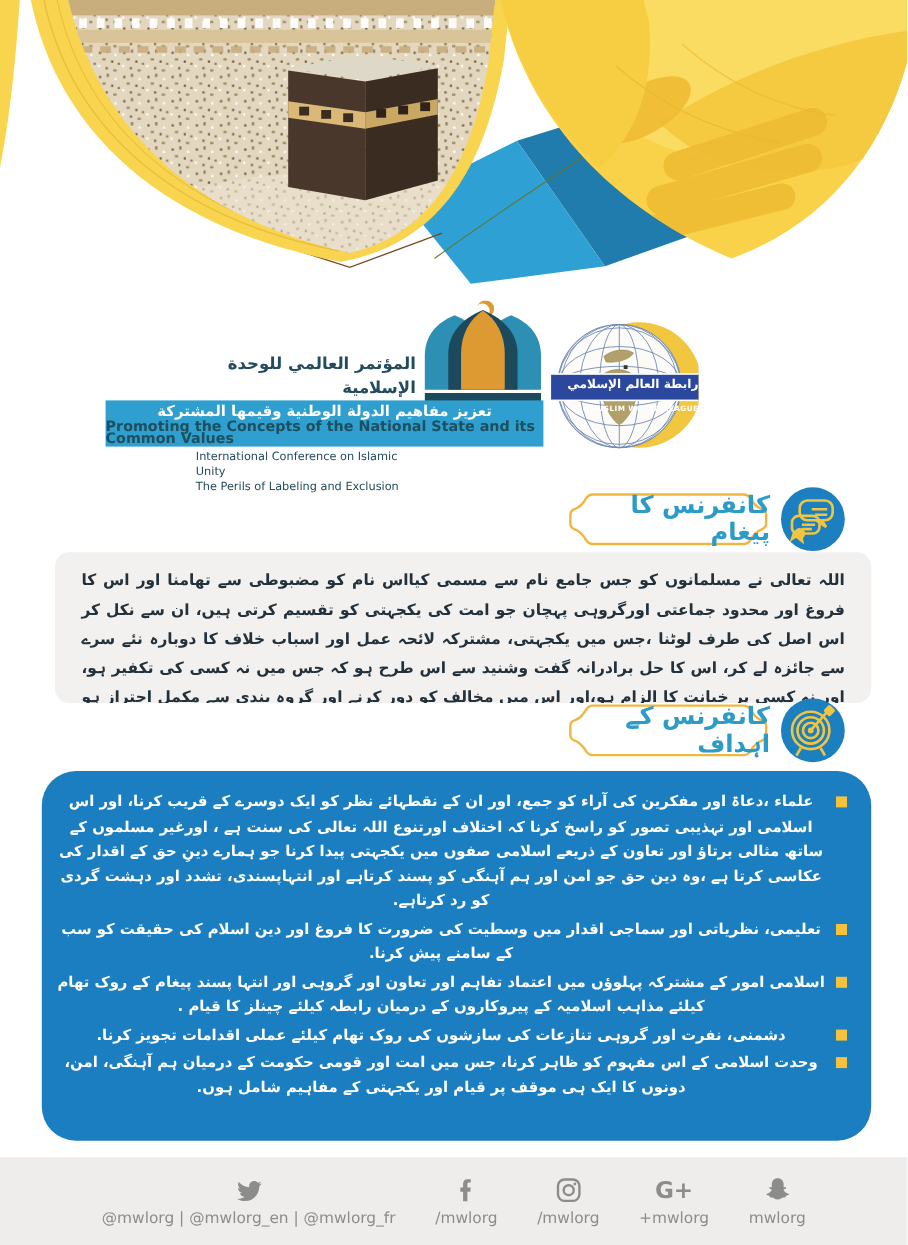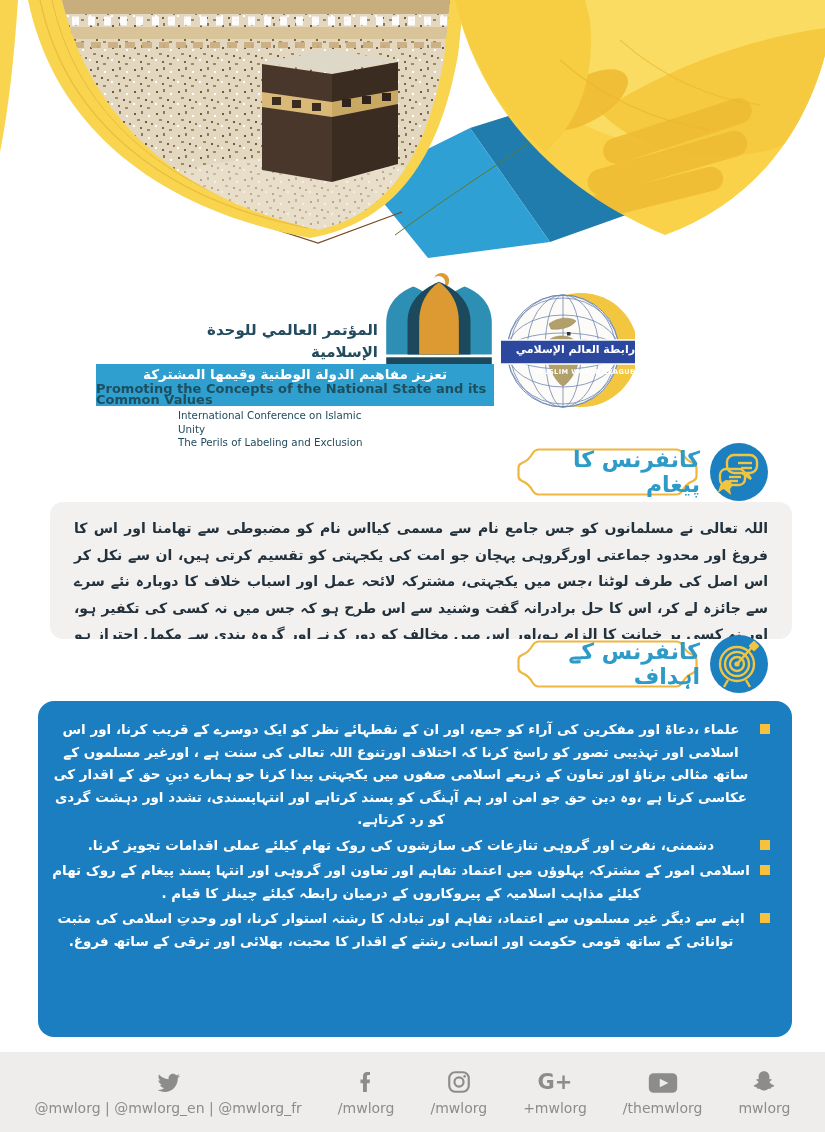--- a/index.html
+++ b/index.html
@@ -33,21 +33,21 @@
   .sec-icon{width:62px;height:62px;flex:0 0 auto;}
 
   
   .msg-box{position:absolute;top:502px;left:50px;width:742px;height:137px;background:#F3F1EF;
            border-radius:13px;padding:13px 24px;box-sizing:border-box;direction:rtl;
            text-align:justify;color:#22313B;font-size:14px;font-weight:bold;line-height:26.5px;
            overflow:hidden;}
 
   
   .goals-box{position:absolute;top:701px;left:38px;width:754px;height:336px;background:#1B7EC0;
-             border-radius:16px;padding:17px 18px 10px 14px;box-sizing:border-box;direction:rtl;
+             border-radius:31px;padding:17px 18px 10px 14px;box-sizing:border-box;direction:rtl;
              color:#fff;overflow:hidden;}
   .goals-box ul{margin:0;padding:0;list-style:none;}
   .goals-box li{position:relative;padding-right:24px;text-align:center;font-size:13.5px;
                 font-weight:bold;line-height:22.5px;margin-bottom:3px;}
   .goals-box li::before{content:"";position:absolute;right:4px;top:6px;width:10px;height:10px;
                 background:#F6C23E;}
 
   
   .footer{position:absolute;top:1052px;left:0;width:825px;height:80px;background:#EFEDEB;
           display:flex;justify-content:center;align-items:center;gap:36px;color:#8C8C8A;}
@@ -244,23 +244,24 @@
         <line x1="38" y1="47" x2="42" y2="54"></line>
       </g>
       <circle cx="29" cy="31" r="2.6" fill="#F2C541"></circle>
       <rect x="42" y="9" width="8" height="8" rx="1.5" transform="rotate(45 46 13)" fill="#F2C541"></rect>
     </svg>
   </div>
 
   <div class="goals-box">
     <ul>
       <li>علماء ،دعاۃ اور مفکرین کی آراء کو جمع، اور ان کے نقطہائے نظر کو ایک دوسرے کے قریب کرنا، اور اس اسلامی اور تہذیبی تصور کو راسخ کرنا کہ اختلاف اورتنوع اللہ تعالی کی سنت ہے ، اورغیر مسلموں کے ساتھ مثالی برتاؤ اور تعاون کے ذریعے اسلامی صفوں میں یکجہتی پیدا کرنا جو ہمارے دینِ حق کے اقدار کی عکاسی کرتا ہے ،وہ دین حق جو امن اور ہم آہنگی کو پسند کرتاہے اور انتہاپسندی، تشدد اور دہشت گردی کو رد کرتاہے.</li>
+      <li>تعلیمی، نظریاتی اور سماجی اقدار میں وسطیت کی ضرورت کا فروغ اور دین اسلام کی حقیقت کو سب کے سامنے پیش کرنا.</li>
+      <li>اسلامی امور کے مشترکہ پہلوؤں میں اعتماد تفاہم اور تعاون اور گروہی اور انتہا پسند پیغام کے روک تھام کیلئے مذاہب اسلامیہ کے پیروکاروں کے درمیان رابطہ کیلئے چینلز کا قیام .</li>
       <li>دشمنی، نفرت اور گروہی تنازعات کی سازشوں کی روک تھام کیلئے عملی اقدامات تجویز کرنا.</li>
-      <li>اسلامی امور کے مشترکہ پہلوؤں میں اعتماد تفاہم اور تعاون اور گروہی اور انتہا پسند پیغام کے روک تھام کیلئے مذاہب اسلامیہ کے پیروکاروں کے درمیان رابطہ کیلئے چینلز کا قیام .</li>
-      <li>اپنے سے دیگر غیر مسلموں سے اعتماد، تفاہم اور تبادلہ کا رشتہ استوار کرنا، اور وحدتِ اسلامی کی مثبت توانائی کے ساتھ قومی حکومت اور انسانی رشتے کے اقدار کا محبت، بھلائی اور ترقی کے ساتھ فروغ.</li>
+      <li>وحدت اسلامی کے اس مفہوم کو ظاہر کرنا، جس میں امت اور قومی حکومت کے درمیان ہم آہنگی، امن، دونوں کا ایک ہی موقف پر قیام اور یکجہتی کے مفاہیم شامل ہوں.</li>
     </ul>
   </div>
 
   <div class="footer">
     <div class="fcol">
       <div class="ficon">
         <svg width="27" height="24" viewBox="0 0 24 24" fill="#8C8C8A">
           <path d="M23.4 4.8c-.8.4-1.7.6-2.6.8.9-.6 1.6-1.4 2-2.5-.9.5-1.9.9-2.9 1.1-.8-.9-2-1.5-3.3-1.5-2.5 0-4.6 2-4.6 4.6 0 .4 0 .7.1 1-3.8-.2-7.2-2-9.5-4.8-.4.7-.6 1.4-.6 2.3 0 1.6.8 3 2 3.8-.7 0-1.5-.2-2.1-.6v.1c0 2.2 1.6 4.1 3.7 4.5-.4.1-.8.2-1.2.2-.3 0-.6 0-.9-.1.6 1.8 2.3 3.2 4.3 3.2-1.6 1.2-3.6 2-5.7 2-.4 0-.7 0-1.1-.1 2 1.3 4.5 2.1 7.1 2.1 8.5 0 13.2-7.1 13.2-13.2v-.6c.9-.7 1.7-1.5 2.3-2.4z"></path>
         </svg>
       </div>
@@ -285,29 +286,20 @@
         </svg>
       </div>
       <div class="flabel">/mwlorg</div>
     </div>
 
     <div class="fcol">
       <div class="ficon gplus">G+</div>
       <div class="flabel">+mwlorg</div>
     </div>
 
-    <div class="fcol">
-      <div class="ficon">
-        <svg width="32" height="24" viewBox="0 0 28 22" fill="#8C8C8A">
-          <rect x="1" y="2" width="26" height="18" rx="4.5"></rect>
-          <polygon points="11,7 19,11 11,15" fill="#EFEDEB"></polygon>
-        </svg>
-      </div>
-      <div class="flabel">/themwlorg</div>
-    </div>
 
     <div class="fcol">
       <div class="ficon">
         <svg width="26" height="26" viewBox="0 0 24 24" fill="#8C8C8A">
           <path d="M12 2c3 0 5 2.2 5 5.2 0 .8 0 1.6-.1 2.3.5.2 1.2-.4 1.7-.2.5.2.6.8.1 1.2-.5.5-1.5.7-1.7 1.3-.1.5 1.8 2.6 4 3.1.6.1.6.9 0 1.2-.9.4-2 .6-2.3 1-.2.3-.1.8-.5 1-.5.2-1.3-.1-2 .1-.7.2-1.6 1.6-4.2 1.6s-3.5-1.4-4.2-1.6c-.7-.2-1.5.1-2-.1-.4-.2-.3-.7-.5-1-.3-.4-1.4-.6-2.3-1-.6-.3-.6-1.1 0-1.2 2.2-.5 4.1-2.6 4-3.1-.2-.6-1.2-.8-1.7-1.3-.5-.4-.4-1 .1-1.2.5-.2 1.2.4 1.7.2-.1-.7-.1-1.5-.1-2.3C7 4.2 9 2 12 2z"></path>
         </svg>
       </div>
       <div class="flabel">mwlorg</div>
     </div>
   </div>

